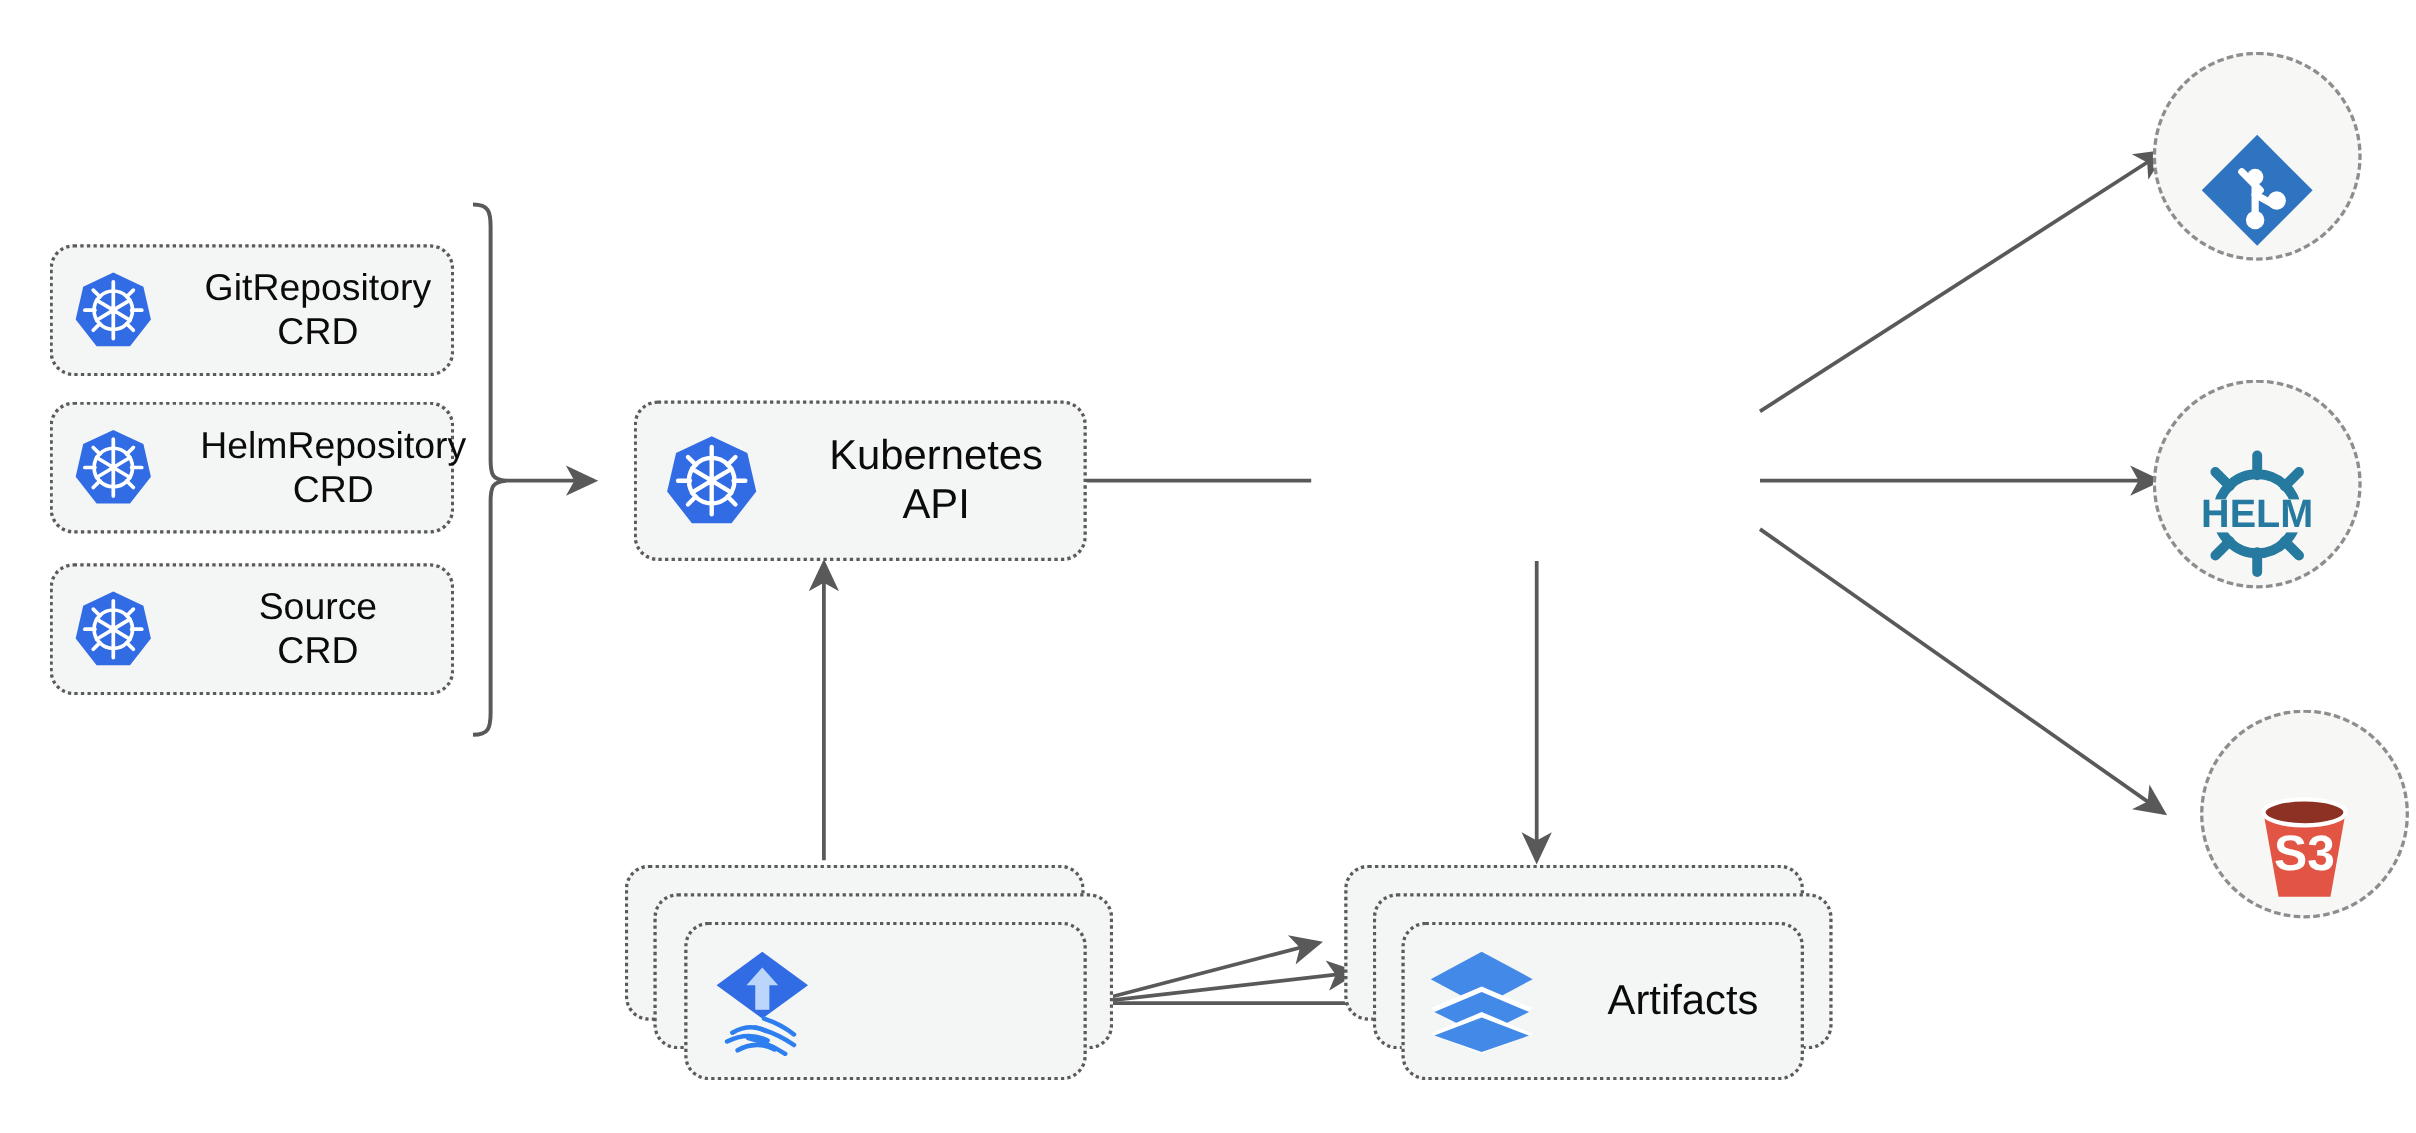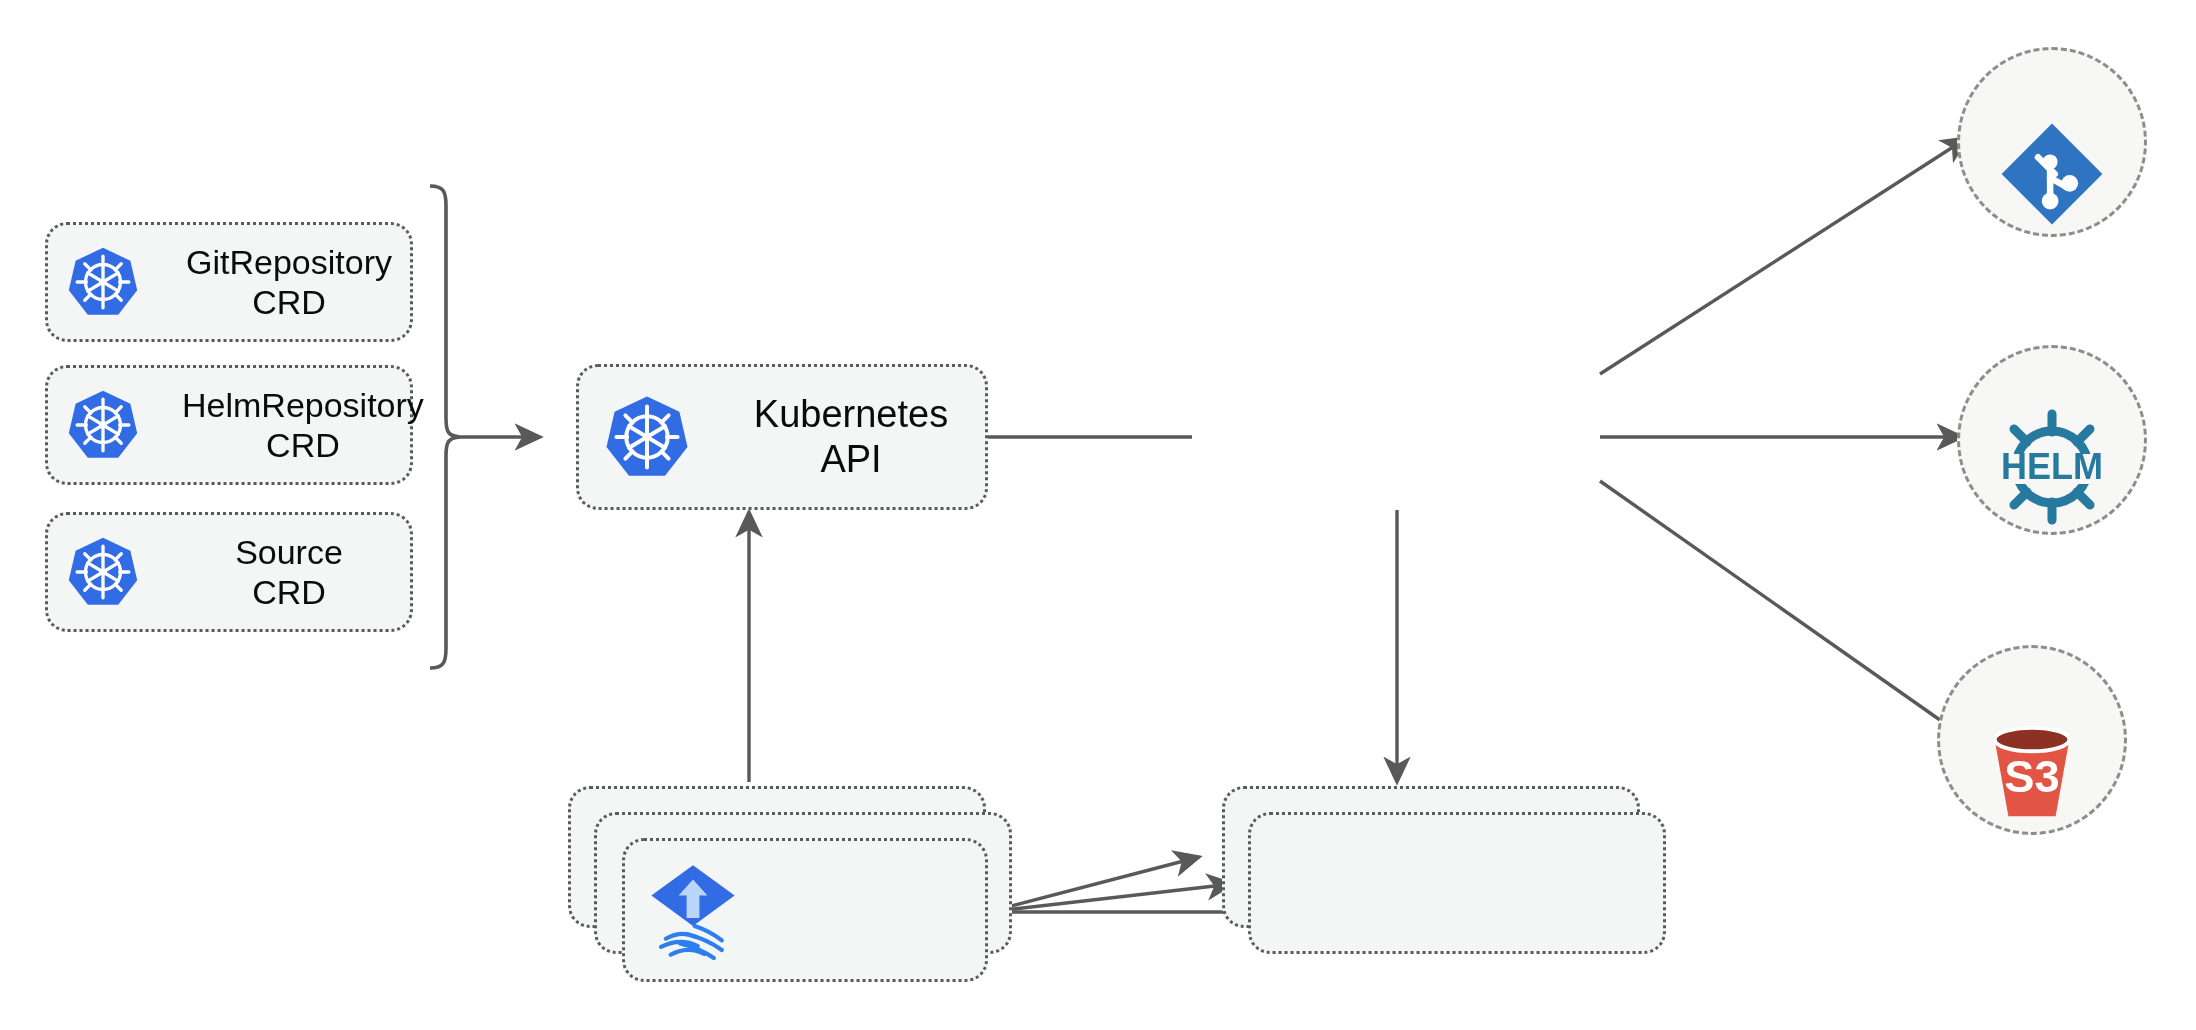--- a/index.html
+++ b/index.html
@@ -256,20 +256,32 @@
           <path d="M62 82 C 74 86, 86 92, 96 100"></path>
           <path d="M52 92 C 68 96, 82 102, 96 112"></path>
           <path d="M44 104 C 60 108, 74 114, 86 122"></path>
         </g>
       </svg>
     </span>
   </div>
 
   <div class="ghost" style="left:1222px; top:786px; width:418px; height:142px;"></div>
   <div class="ghost g2" style="left:1248px; top:812px; width:418px; height:142px;"></div>
+  <div class="node big" style="left:1274px; top:838px; width:366px; height:144px; padding-left:18px;">
+    <span class="ico" style="width:104px;height:100px;">
+      <svg viewBox="0 0 120 116" width="100" height="96" xmlns="http://www.w3.org/2000/svg">
+        <path d="M60 4 L116 34 L60 64 L4 34 Z" fill="#4289e8"></path>
+        <path d="M60 42 L116 66 L60 96 L4 66 Z" fill="#ffffff"></path>
+        <path d="M60 48 L112 70 L60 96 L8 70 Z" fill="#4289e8"></path>
+        <path d="M60 70 L116 94 L60 116 L4 94 Z" fill="#ffffff"></path>
+        <path d="M60 76 L112 96 L60 114 L8 96 Z" fill="#4289e8"></path>
+      </svg>
+    </span>
+    <span class="lbl">Artifacts</span>
+  </div>
 
   <div class="circle" style="left:1957px; top:47px; width:190px; height:190px;">
     <span>
       <svg viewBox="0 0 120 120" width="112" height="112" xmlns="http://www.w3.org/2000/svg">
         <path d="M60 6 L114 60 L60 114 L6 60 Z" fill="#2f74c0"></path>
         <g stroke="#ffffff" stroke-width="7" fill="#ffffff" stroke-linecap="round">
           <line x1="45" y1="42" x2="63" y2="60"></line>
           <line x1="58" y1="48" x2="58" y2="88"></line>
           <line x1="58" y1="64" x2="76" y2="74"></line>
           <circle cx="58" cy="47" r="8" stroke="none"></circle>
@@ -291,21 +303,21 @@
           <line x1="90" y1="90" x2="103" y2="103"></line>
           <line x1="103" y1="27" x2="90" y2="40"></line>
           <line x1="40" y1="90" x2="27" y2="103"></line>
         </g>
         <rect x="14" y="52" width="102" height="30" fill="#f7f7f5"></rect>
         <text x="65" y="77" text-anchor="middle" font-family="Liberation Sans, sans-serif" font-size="36" font-weight="bold" fill="#277A9F">HELM</text>
       </svg>
     </span>
   </div>
 
-  <div class="circle" style="left:1937px; top:645px; width:190px; height:190px;">
+  <div class="circle" style="left:2000px; top:645px; width:190px; height:190px;">
     <span>
       <svg viewBox="0 0 120 120" width="118" height="118" xmlns="http://www.w3.org/2000/svg">
         <path d="M22 30 L98 30 L84 108 L36 108 Z" fill="#E25444"></path>
         <ellipse cx="60" cy="30" rx="38" ry="12" fill="#8C3123"></ellipse>
         <ellipse cx="60" cy="30" rx="38" ry="12" fill="none" stroke="#ffffff" stroke-width="4"></ellipse>
         <text x="60" y="83" text-anchor="middle" font-family="Liberation Sans, sans-serif" font-size="46" font-weight="bold" fill="#ffffff">S3</text>
       </svg>
     </span>
   </div>
 

